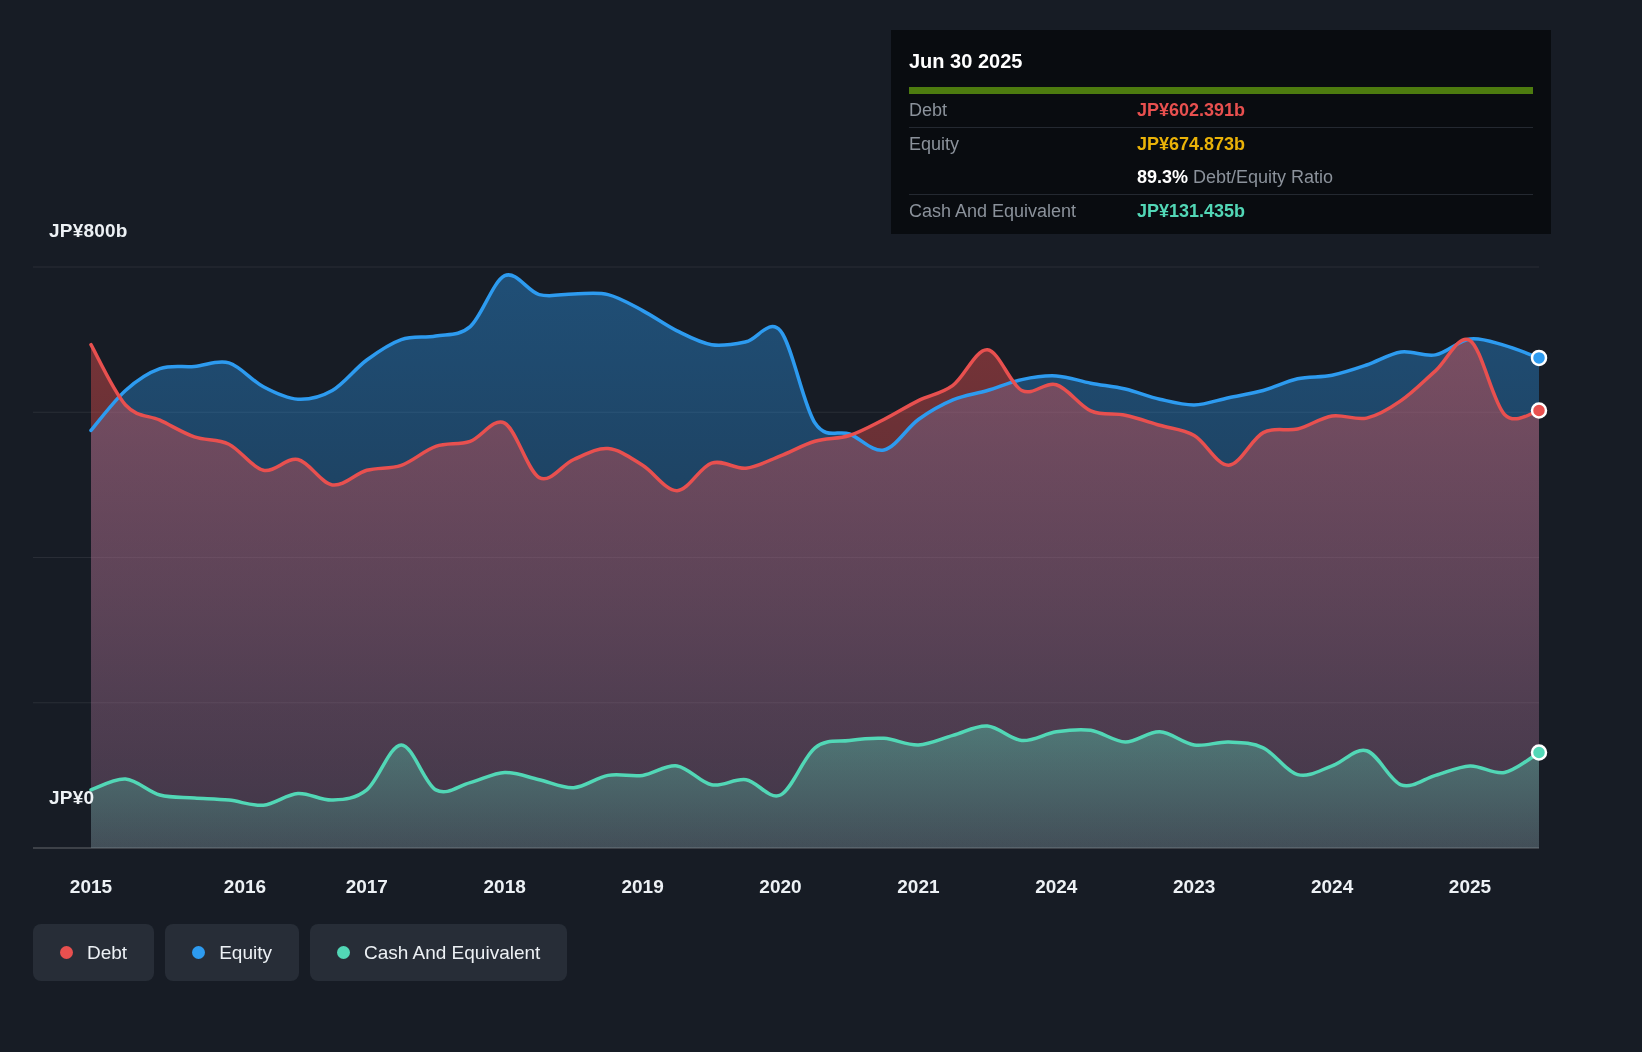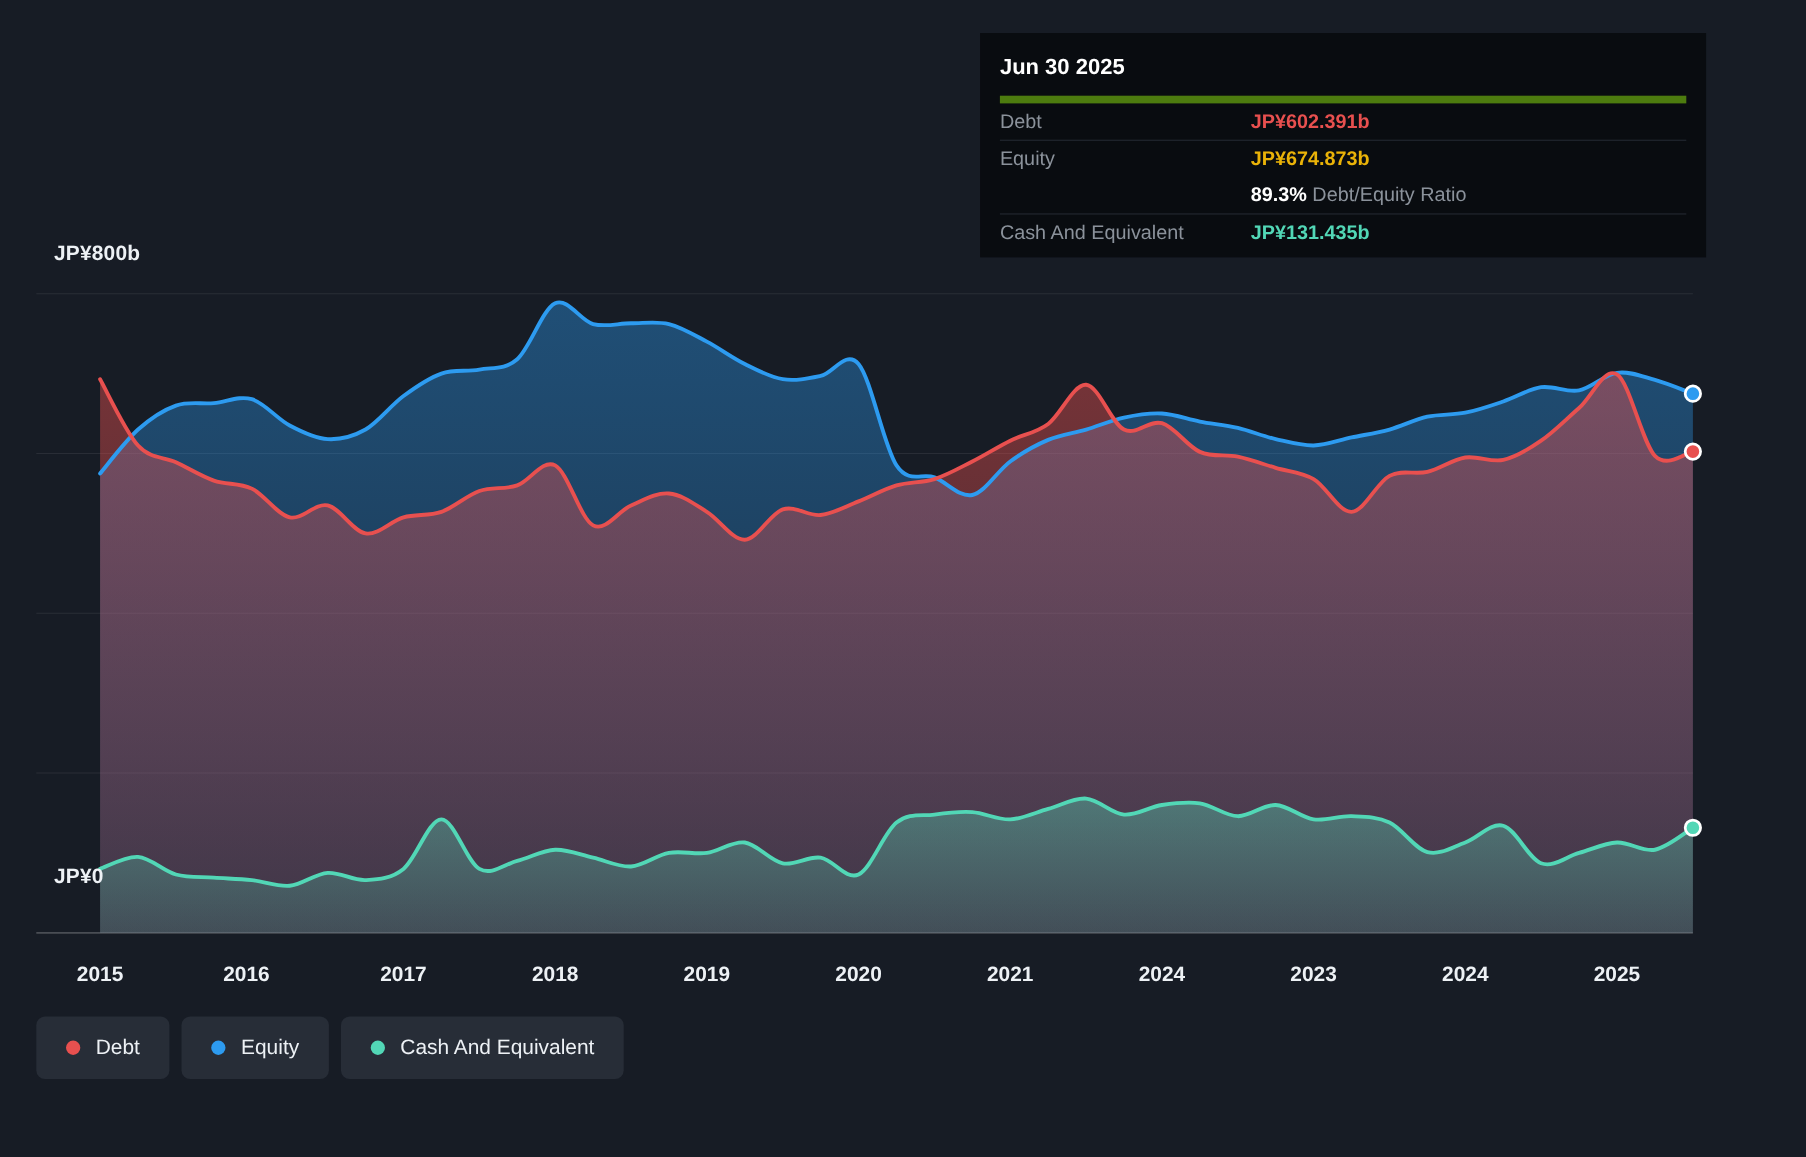--- a/index.html
+++ b/index.html
@@ -63,21 +63,21 @@
       <path d="M91,789.9C96.7,788.1,114.0,778.2,125.5,779.0C137.0,779.9,148.5,791.8,159.9,795.0C171.4,798.1,182.9,797.0,194.4,797.9C205.9,798.7,217.4,798.9,228.9,800.1C240.4,801.3,251.9,806.2,263.4,805.2C274.9,804.1,286.4,794.4,297.9,793.5C309.3,792.7,320.8,800.7,332.3,800.1C343.8,799.5,355.3,799.1,366.8,789.9C378.3,780.7,389.8,744.9,401.3,744.9C412.8,744.9,424.3,783.6,435.8,789.9C447.2,796.2,458.7,785.5,470.2,782.6C481.7,779.7,493.2,773.0,504.7,772.5C516.2,772.0,527.7,777.2,539.2,779.7C550.7,782.3,562.2,788.4,573.7,787.7C585.1,787.0,596.6,777.4,608.1,775.4C619.6,773.3,631.1,776.9,642.6,775.4C654.1,773.8,665.6,764.4,677.1,765.9C688.6,767.5,700.1,782.5,711.6,784.8C723.0,787.1,734.5,778.0,746.0,779.7C757.5,781.4,769.0,800.3,780.5,795.0C792.0,789.7,803.5,756.9,815.0,747.8C826.5,738.7,838.0,742.1,849.5,740.5C860.9,738.9,872.4,737.6,883.9,738.3C895.4,739.1,906.9,745.4,918.4,744.9C929.9,744.4,941.4,738.6,952.9,735.4C964.4,732.3,975.9,725.1,987.4,726.0C998.8,726.8,1010.3,739.5,1021.8,740.5C1033.3,741.5,1044.8,733.5,1056.3,731.8C1067.8,730.1,1079.3,728.7,1090.8,730.3C1102.3,732.0,1113.8,741.7,1125.3,742.0C1136.7,742.2,1148.2,731.3,1159.7,731.8C1171.2,732.3,1182.7,743.2,1194.2,744.9C1205.7,746.6,1217.2,741.5,1228.7,742.0C1240.2,742.5,1251.7,742.3,1263.2,747.8C1274.6,753.2,1286.1,771.6,1297.6,774.6C1309.1,777.7,1320.6,769.9,1332.1,765.9C1343.6,761.9,1355.1,747.5,1366.6,750.7C1378.1,753.8,1389.6,780.7,1401.0,784.8C1412.5,788.9,1424.0,778.5,1435.5,775.4C1447.0,772.2,1458.5,766.4,1470.0,765.9C1481.5,765.4,1493.0,774.7,1504.5,772.5C1516.0,770.2,1533.2,755.9,1539.0,752.5" fill="none" stroke="#52d7b6" stroke-width="3.5" stroke-linejoin="round" stroke-linecap="round"></path>
       <circle cx="1539.0" cy="410.5" r="7" fill="#e8504f" stroke="#ffffff" stroke-width="2.5"></circle>
       <circle cx="1539.0" cy="357.9" r="7" fill="#2d9bf0" stroke="#ffffff" stroke-width="2.5"></circle>
       <circle cx="1539.0" cy="752.5" r="7" fill="#52d7b6" stroke="#ffffff" stroke-width="2.5"></circle>
     </svg>
 
   <div class="y-label y-top">JP¥800b</div>
   <div class="y-label y-zero">JP¥0</div>
   <div id="x-axis">
       <div class="x-tick" style="left: 91px;">2015</div>
-      <div class="x-tick" style="left: 224px;">2016</div>
+      <div class="x-tick" style="left: 245px;">2016</div>
       <div class="x-tick" style="left: 366.8px;">2017</div>
       <div class="x-tick" style="left: 504.7px;">2018</div>
       <div class="x-tick" style="left: 642.6px;">2019</div>
       <div class="x-tick" style="left: 780.5px;">2020</div>
       <div class="x-tick" style="left: 918.4px;">2021</div>
       <div class="x-tick" style="left: 1056.3px;">2024</div>
       <div class="x-tick" style="left: 1194.2px;">2023</div>
       <div class="x-tick" style="left: 1332.1px;">2024</div>
       <div class="x-tick" style="left: 1470px;">2025</div>
     </div>

